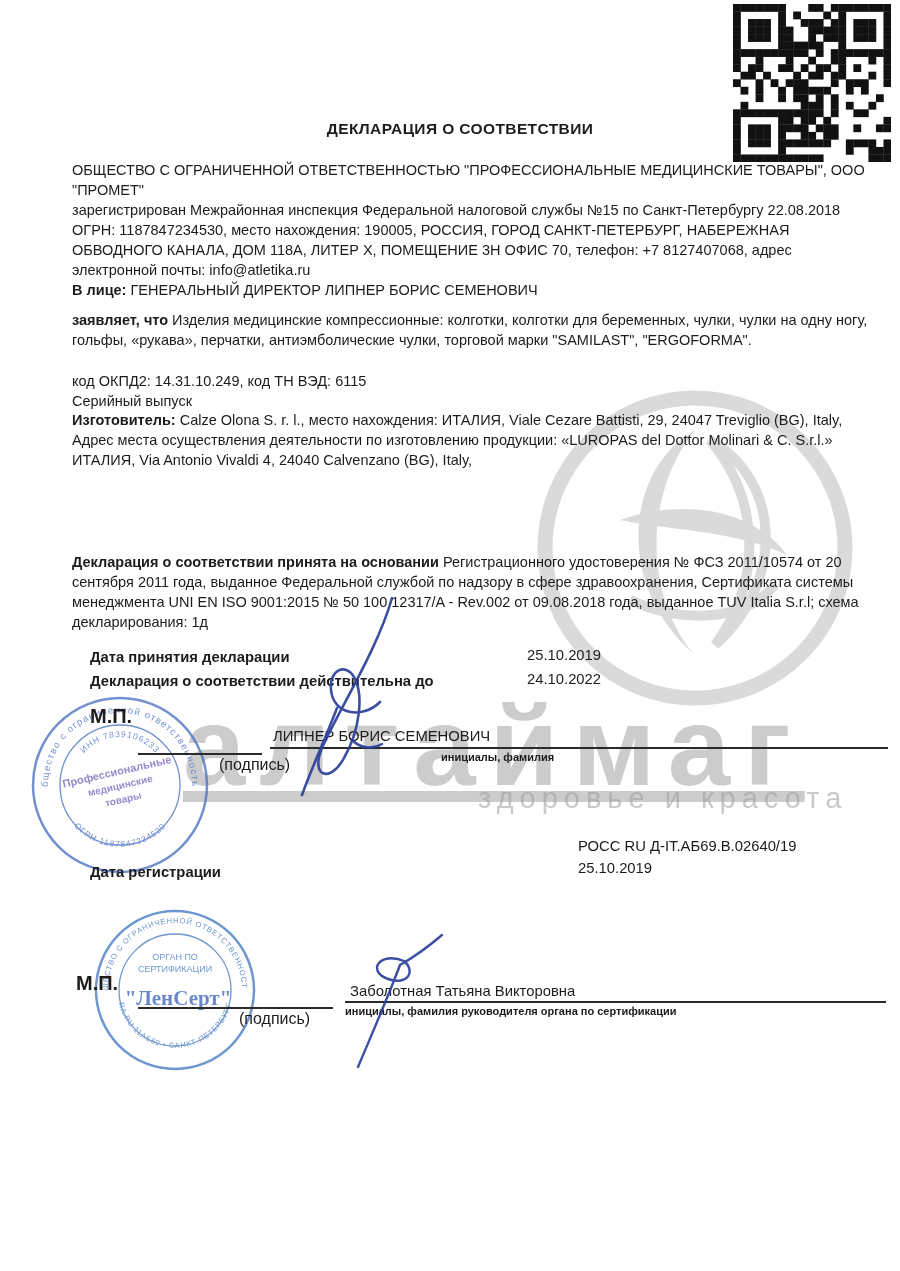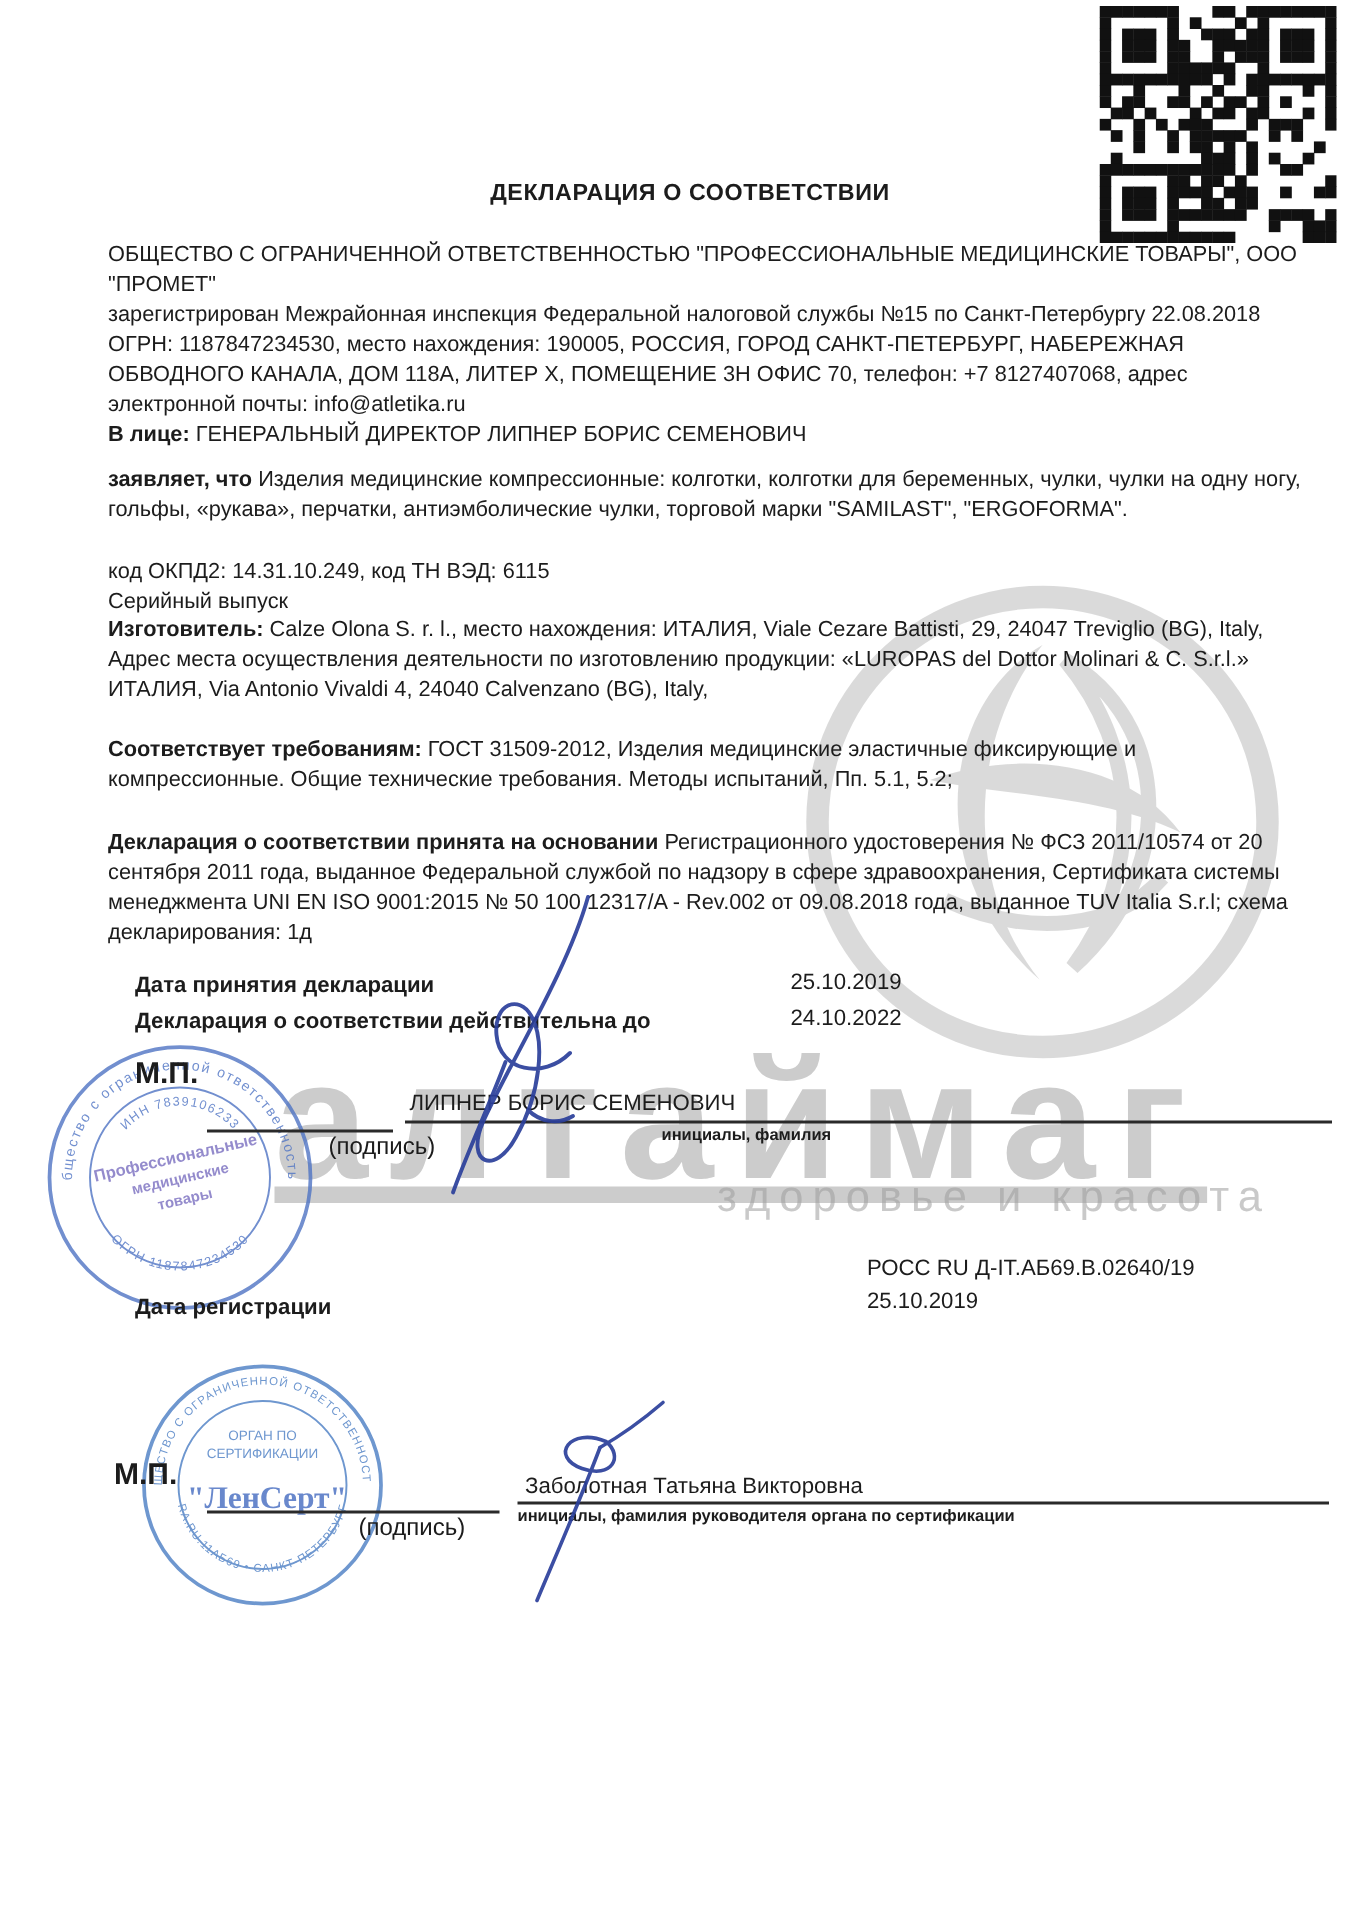--- a/index.html
+++ b/index.html
@@ -285,21 +285,20 @@
 
   <div class="title">ДЕКЛАРАЦИЯ О СООТВЕТСТВИИ</div>
 
   <div class="para" style="top:160px;"><b></b><span>ОБЩЕСТВО С ОГРАНИЧЕННОЙ ОТВЕТСТВЕННОСТЬЮ "ПРОФЕССИОНАЛЬНЫЕ МЕДИЦИНСКИЕ ТОВАРЫ", ООО "ПРОМЕТ"</span></div>
   <div class="para" style="top:200px;"><b></b><span>зарегистрирован Межрайонная инспекция Федеральной налоговой службы №15 по Санкт-Петербургу 22.08.2018 ОГРН: 1187847234530, место нахождения: 190005, РОССИЯ, ГОРОД САНКТ-ПЕТЕРБУРГ, НАБЕРЕЖНАЯ ОБВОДНОГО КАНАЛА, ДОМ 118А, ЛИТЕР Х, ПОМЕЩЕНИЕ 3Н ОФИС 70, телефон: +7 8127407068, адрес электронной почты: info@atletika.ru</span></div>
   <div class="para" style="top:280px;"><b>В лице:</b><span> ГЕНЕРАЛЬНЫЙ ДИРЕКТОР ЛИПНЕР БОРИС СЕМЕНОВИЧ</span></div>
   <div class="para" style="top:310px;"><b>заявляет, что</b><span> Изделия медицинские компрессионные: колготки, колготки для беременных, чулки, чулки на одну ногу, гольфы, «рукава», перчатки, антиэмболические чулки, торговой марки "SAMILAST", "ERGOFORMA".</span></div>
   <div class="para" style="top:371px;"><b></b><span>код ОКПД2: 14.31.10.249, код ТН ВЭД: 6115</span></div>
   <div class="para" style="top:391px;"><b></b><span>Серийный выпуск</span></div>
   <div class="para" style="top:410px;"><b>Изготовитель:</b><span> Calze Olona S. r. l., место нахождения: ИТАЛИЯ, Viale Cezare Battisti, 29, 24047 Treviglio (BG), Italy, Адрес места осуществления деятельности по изготовлению продукции: «LUROPAS del Dottor Molinari &amp; C. S.r.l.» ИТАЛИЯ, Via Antonio Vivaldi 4, 24040 Calvenzano (BG), Italy,</span></div>
-  <div class="para" style="top:490px;"><b>Соответствует требованиям:</b><span> ГОСТ 31509-2012, Изделия медицинские эластичные фиксирующие и компрессионные. Общие технические требования. Методы испытаний, Пп. 5.1, 5.2;</span></div>
   <div class="para" style="top:552px;"><b>Декларация о соответствии принята на основании</b><span> Регистрационного удостоверения № ФСЗ 2011/10574 от 20 сентября 2011 года, выданное Федеральной службой по надзору в сфере здравоохранения, Сертификата системы менеджмента UNI EN ISO 9001:2015 № 50 100 12317/A - Rev.002 от 09.08.2018 года, выданное TUV Italia S.r.l; схема декларирования: 1д</span></div>
 
   <div class="rowlabel" style="left:90px;top:649px;">Дата принятия декларации</div>
   <div class="rowvalue" style="left:527px;top:647px;">25.10.2019</div>
   <div class="rowlabel" style="left:90px;top:673px;">Декларация о соответствии действительна до</div>
   <div class="rowvalue" style="left:527px;top:671px;">24.10.2022</div>
 
   <svg class="overlay" style="left:25px;top:690px;opacity:.8;" width="190" height="190" viewBox="0 0 190 190">
     <defs>
       <path id="s1-top" d="M 23,95 A 72,72 0 1 1 167,95"></path>

